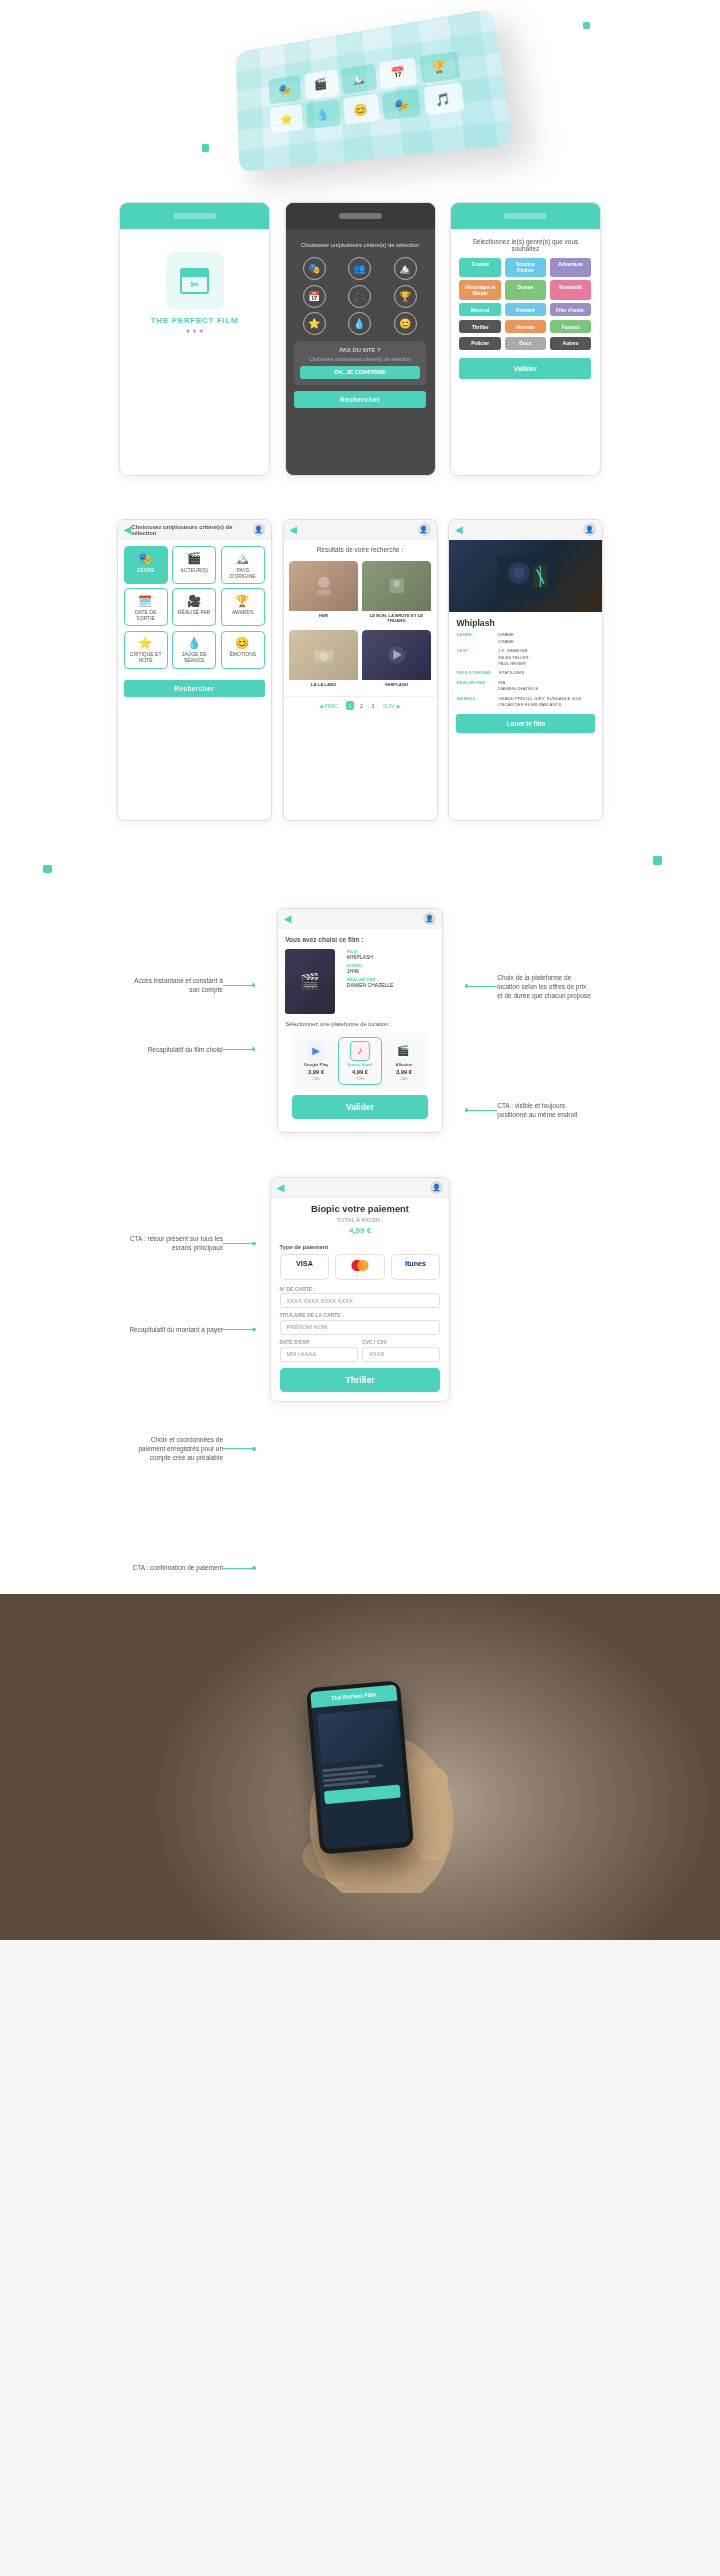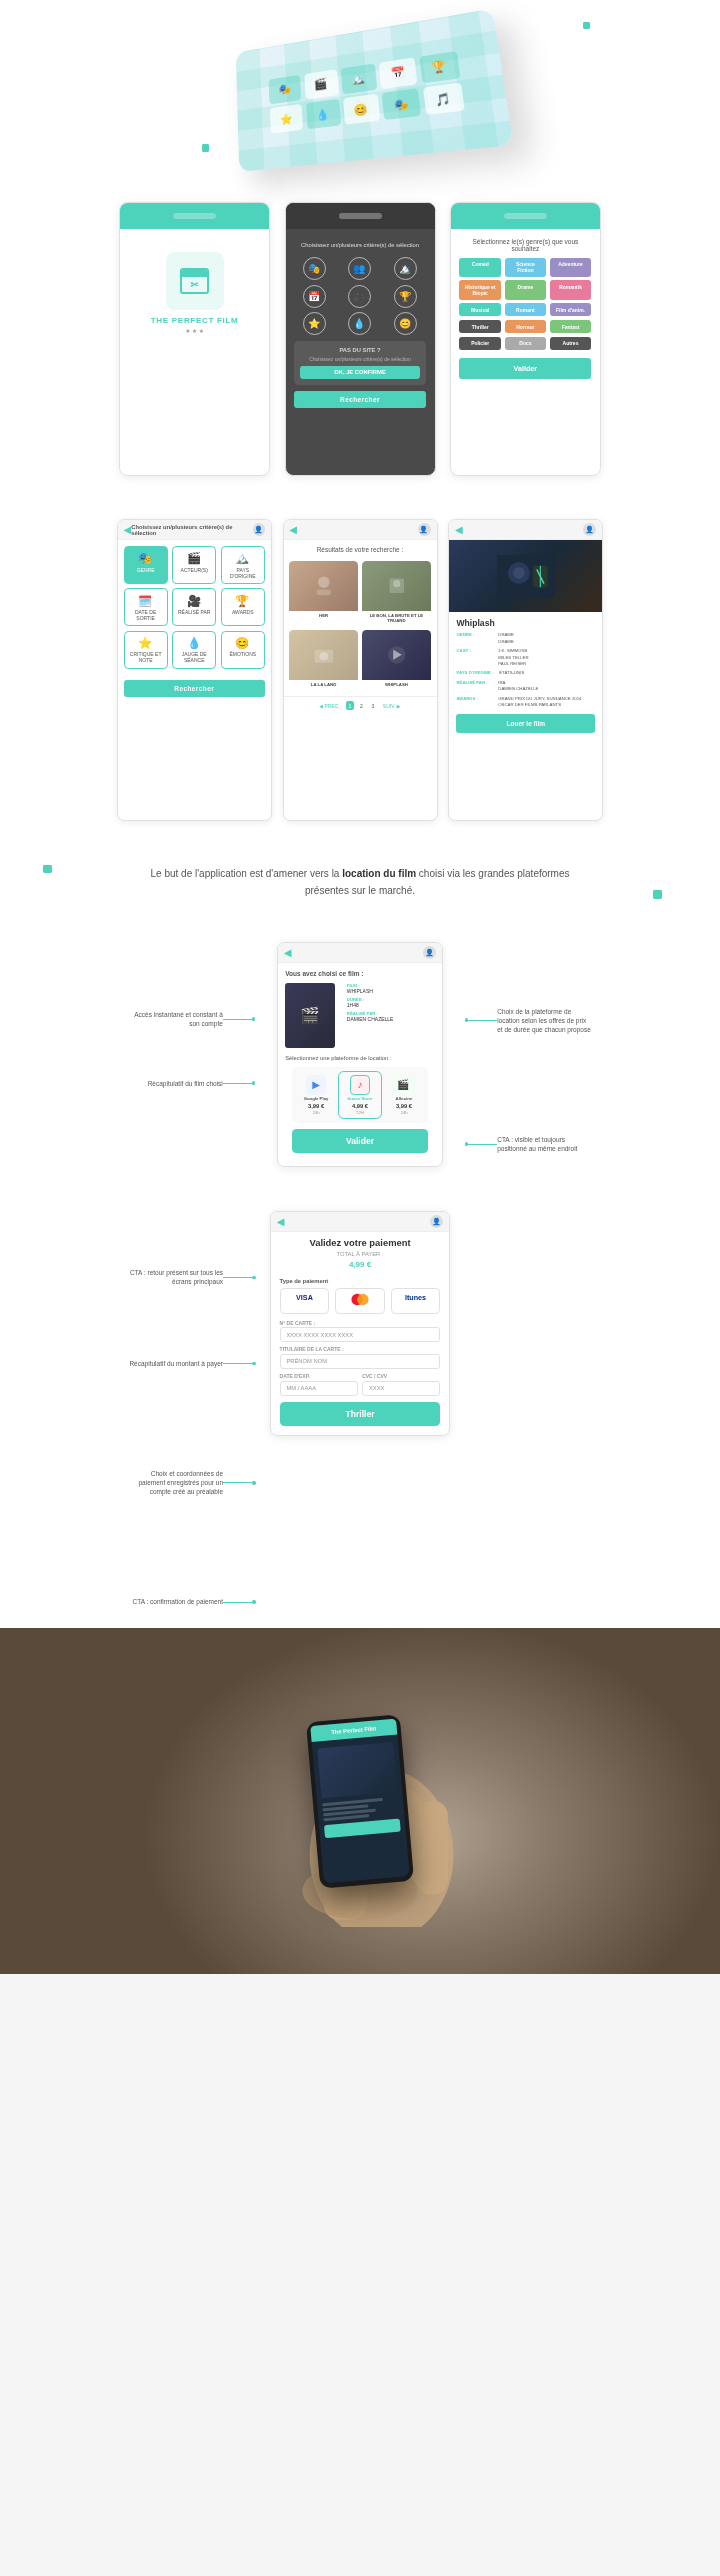--- a/index.html
+++ b/index.html
@@ -1039,23 +1039,20 @@
         <span class="detail-value">GRAND PRIX DU JURY, SUNDANCE 2014<br>OSCAR DES FILMS PARLANTS</span>
       </div>
       <div class="louer-btn" style="cursor:pointer;">Louer le film</div>
     </div>
   </div>
 </div>
 
 <div class="description-section">
   <div class="desc-dot-teal desc-dot-1"></div>
   <div class="desc-dot-teal desc-dot-2"></div>
-  <div class="description-text">
-    <span>Le but de l'application est d'amener vers la </span><strong>location du film</strong><span> choisi via les grandes plateformes présentes sur le marché.</span>
-  </div>
 </div>
 
 <div class="payment-section">
 
   <div class="annotations-left">
 
     <div style="height: 43px;"></div>
     <div style="display:flex; align-items:center; gap:0; justify-content:flex-end;">
       <span class="annot-text-right">Accès instantané et constant à son compte</span>
       <span class="annot-line"></span>
@@ -1166,21 +1163,21 @@
   </div>
 
   <div class="payment-phone-center">
     <div class="payment-phone-frame">
 
       <div class="phone-top-bar">
         <span class="back-arrow">◀</span>
         <span class="top-bar-title"></span>
         <div class="user-icon">👤</div>
       </div>
-      <div class="payment-title">Validez votre paiement</div>
+      <div class="payment-title">Biopic votre paiement</div>
       <div class="payment-total-label">TOTAL À PAYER :</div>
       <div class="payment-total">4,99 €</div>
       <div class="payment-type-label">Type de paiement</div>
       <div class="payment-methods">
         <div class="payment-method-btn visa">VISA</div>
         <div class="payment-method-btn master">
           <svg width="20" height="13" viewBox="0 0 28 18">
             <circle cx="10" cy="9" r="8" fill="#EB001B" opacity="0.9"></circle>
             <circle cx="18" cy="9" r="8" fill="#F79E1B" opacity="0.9"></circle>
           </svg>

